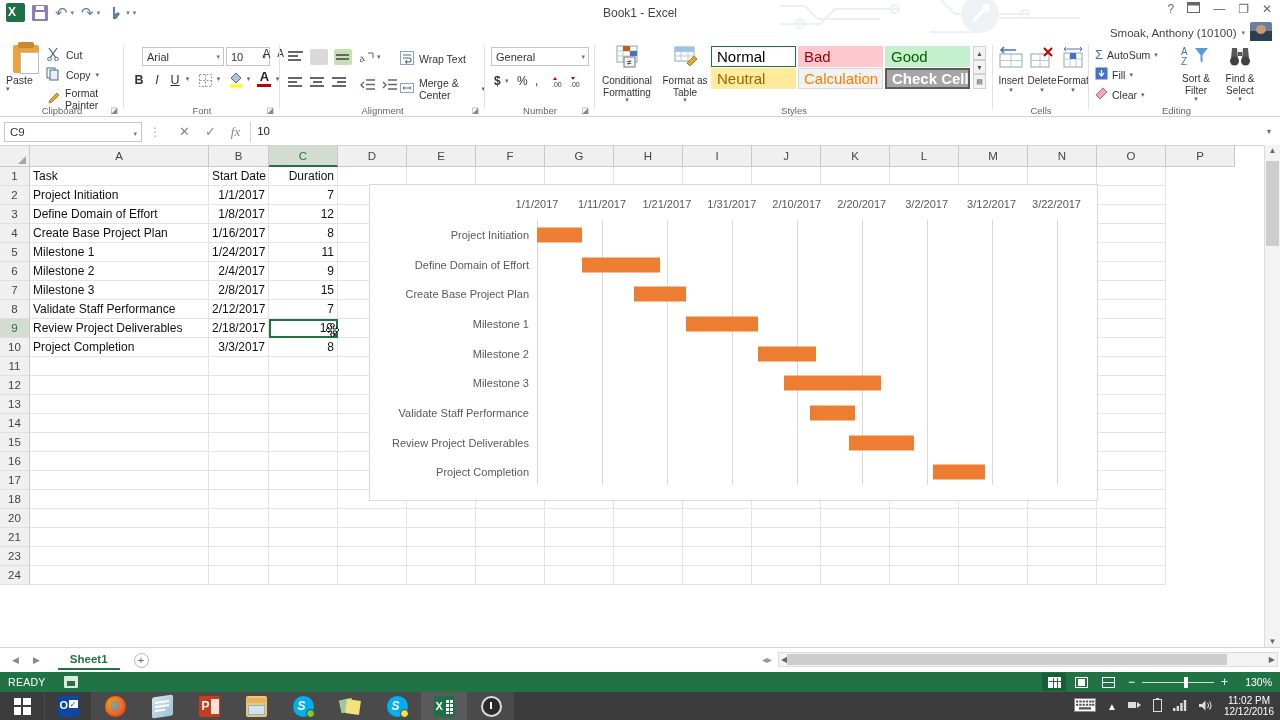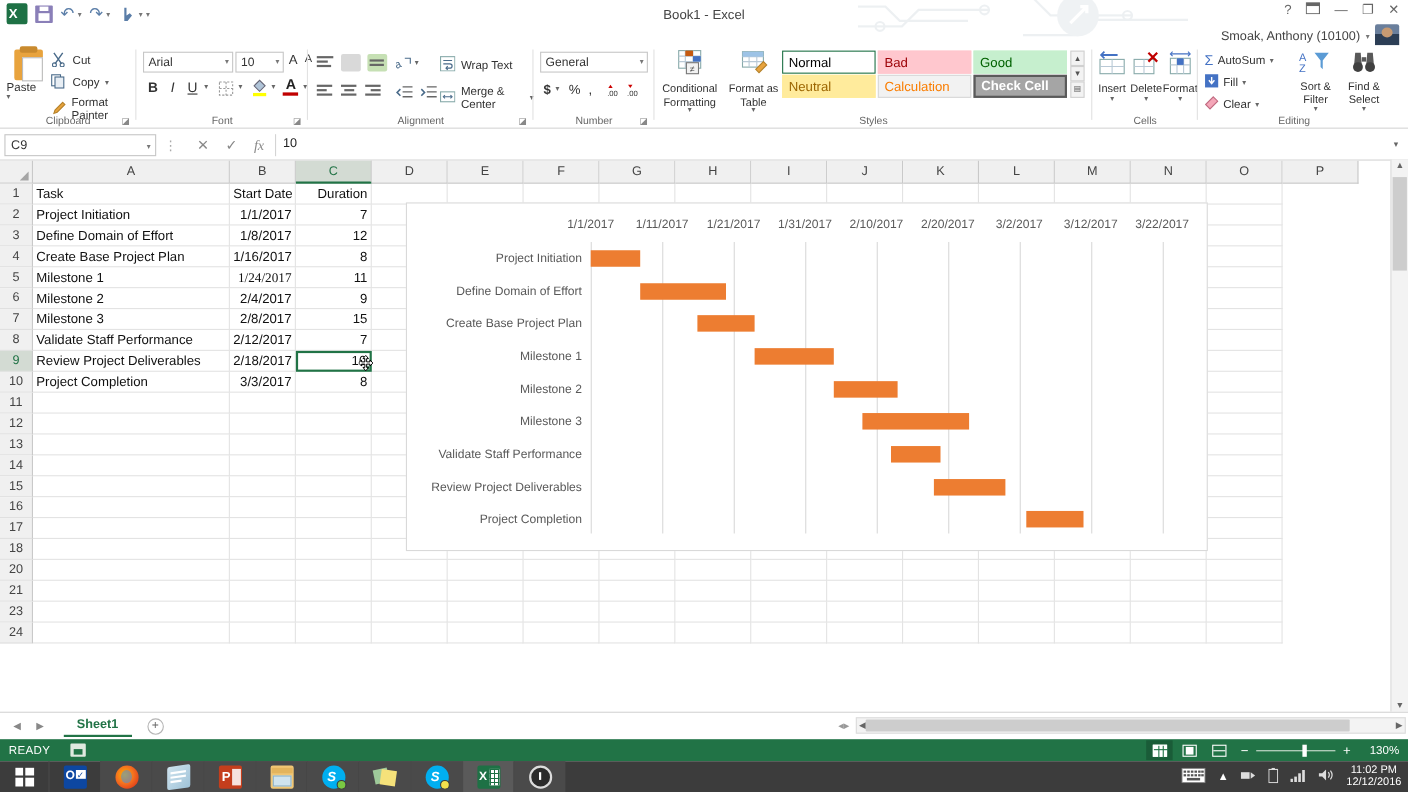--- a/index.html
+++ b/index.html
@@ -96,42 +96,42 @@
   }
   .paste-txt { font-size: 10.5px; color: #333; margin-top: 1px; }
   .mini-caret { font-size: 7px; color: #666; display: block; line-height: 6px; }
   .clip-item { position: absolute; left: 46px; font-size: 10.5px; color: #333; cursor: pointer;
                display: flex; align-items: center; gap: 5px; }
   .ci-ico { width: 15px; height: 15px; display: inline-block; position: relative; }
 
   
   .fontbox {
     position: absolute; border: 1px solid #c6c6c6; background: #fff;
-    font-size: 11px; color: #333; height: 19px; line-height: 18px; padding-left: 4px;
+    font-size: 11px; color: #333; height: 19px; line-height: 18px; padding-left: 4px; margin-left: 12px;
   }
   .fb-caret { position: absolute; right: 3px; top: 0; font-size: 7px; color: #777; }
   .fbtn { position: absolute; cursor: pointer; font-size: 12.5px; color: #333; text-align: center; }
   .growA { font-size: 12px; } .shrinkA { font-size: 10px; }
 
   
   .alg-ico { position: absolute; cursor: pointer; }
   .alg-lines { width: 15px; height: 12px; position: relative; }
   .alg-lines i { position: absolute; height: 1.5px; background: #666; left: 0; display:block; }
   .wrap-txt, .merge-txt { position: absolute; font-size: 10.5px; color: #333; cursor: pointer; }
 
   
   .numbox { position: absolute; border: 1px solid #c6c6c6; background: #fff; height: 19px;
             font-size: 11px; color: #333; line-height: 18px; padding-left: 4px; }
   .nbtn { position: absolute; font-size: 12px; color: #333; cursor: pointer; }
 
   
   .big-btn { position: absolute; width: 56px; text-align: center; cursor: pointer; top: 4px; }
   .big-lbl { font-size: 10px; color: #333; line-height: 11.5px; margin-top: 2px; }
   .cellstyle {
-    position: absolute; width: 85px; height: 21px; font-size: 12px;
+    position: absolute; width: 85px; height: 21px; font-size: 15px;
     line-height: 20px; padding-left: 5px; border: 1px solid #d0d0d0; cursor: pointer;
     overflow: hidden; white-space: nowrap;
   }
   .sty-scroll { position: absolute; width: 13px; border: 1px solid #d0d0d0; background: #f3f3f3;
                 font-size: 7px; text-align: center; color: #555; cursor: pointer; line-height: 13px; }
 
   
   .ed-item { position: absolute; font-size: 10.5px; color: #333; cursor: pointer;
              display: flex; align-items: center; gap: 4px; }
 
@@ -760,21 +760,21 @@
           <div class="cell num" style="width: 69px;"></div>
           <div class="cell num" style="width: 69px;"></div>
           <div class="cell num" style="width: 69px;"></div>
           <div class="cell num" style="width: 69px;"></div>
           <div class="cell num" style="width: 69px;"></div>
           <div class="cell num" style="width: 69px;"></div>
         </div>
         <div class="row">
           <div class="rowh">5</div>
           <div class="cell" style="width: 179px;">Milestone 1</div>
-          <div class="cell num" style="width: 60px; font-family: Liberation Serif, serif;">1/24/2017</div>
+          <div class="cell num" style="width: 60px;">1/24/2017</div>
           <div class="cell num" style="width: 69px;">11</div>
           <div class="cell num" style="width: 69px;"></div>
           <div class="cell num" style="width: 69px;"></div>
           <div class="cell num" style="width: 69px;"></div>
           <div class="cell num" style="width: 69px;"></div>
           <div class="cell num" style="width: 69px;"></div>
           <div class="cell num" style="width: 69px;"></div>
           <div class="cell num" style="width: 69px;"></div>
           <div class="cell num" style="width: 69px;"></div>
           <div class="cell num" style="width: 69px;"></div>

